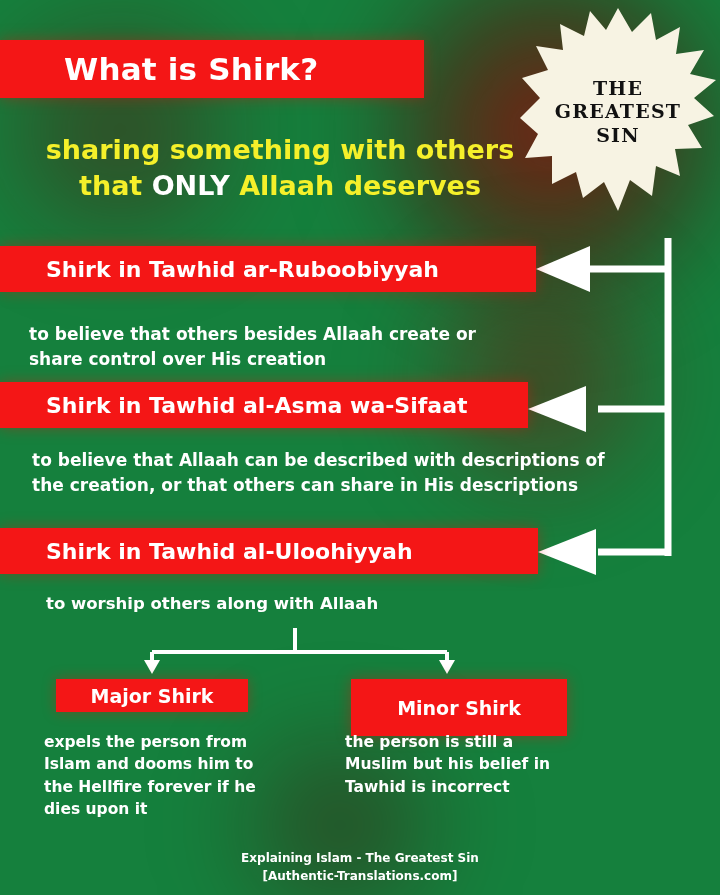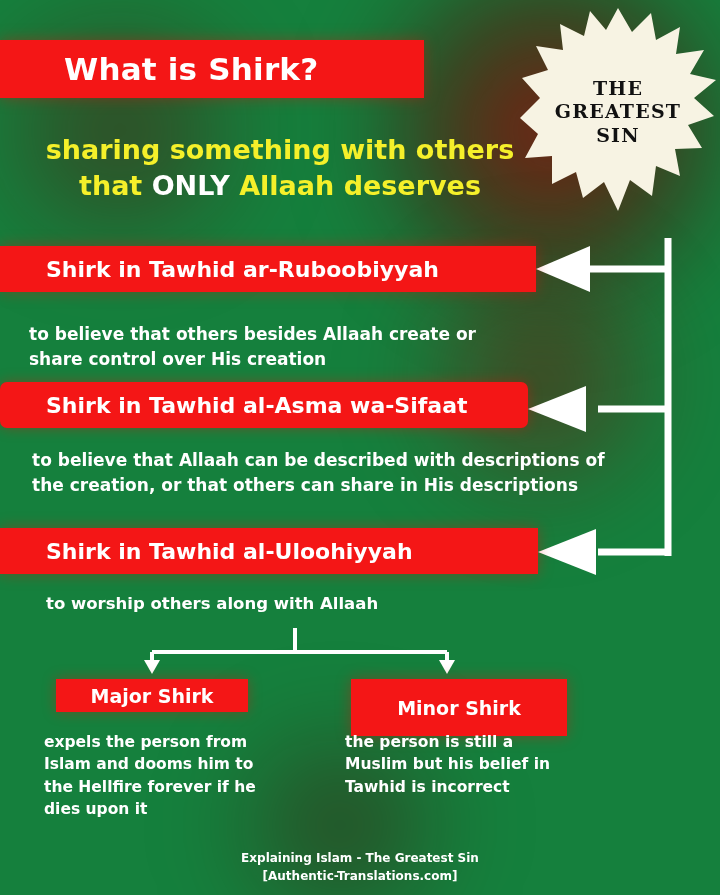--- a/index.html
+++ b/index.html
@@ -103,21 +103,20 @@
     left: 0; top: 246px;
     width: 536px; height: 46px;
     padding-left: 46px;
     box-sizing: border-box;
   }
   #banner-asma {
     left: 0; top: 382px;
     width: 528px; height: 46px;
     padding-left: 46px;
     box-sizing: border-box;
-    border-radius: 7px;
   }
   #banner-uloohiyyah {
     left: 0; top: 528px;
     width: 538px; height: 46px;
     padding-left: 46px;
     box-sizing: border-box;
   }
   .banner.section .btxt { font-size: 22px; }
 
   

